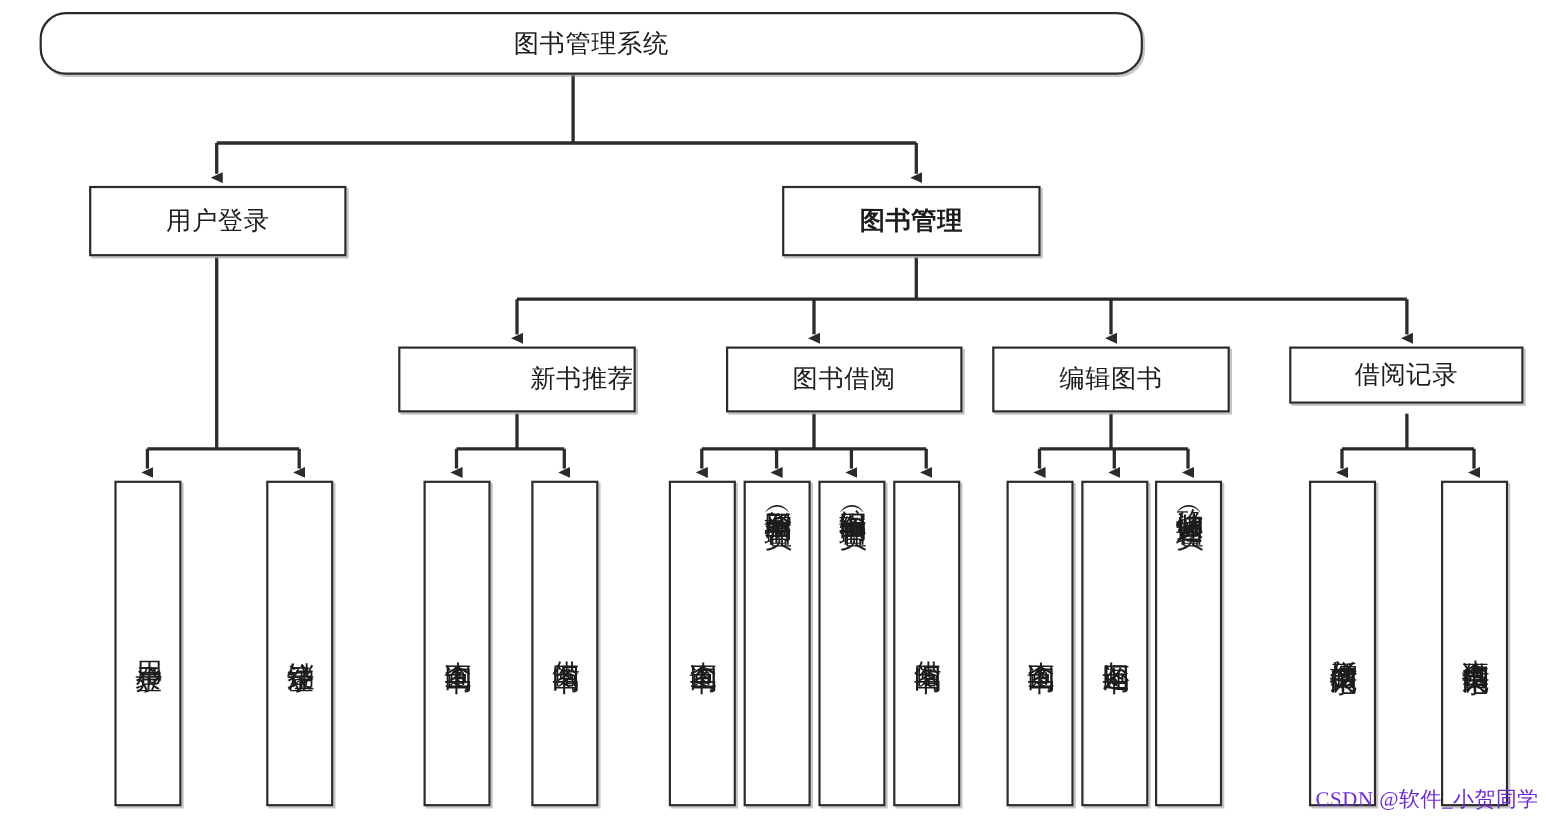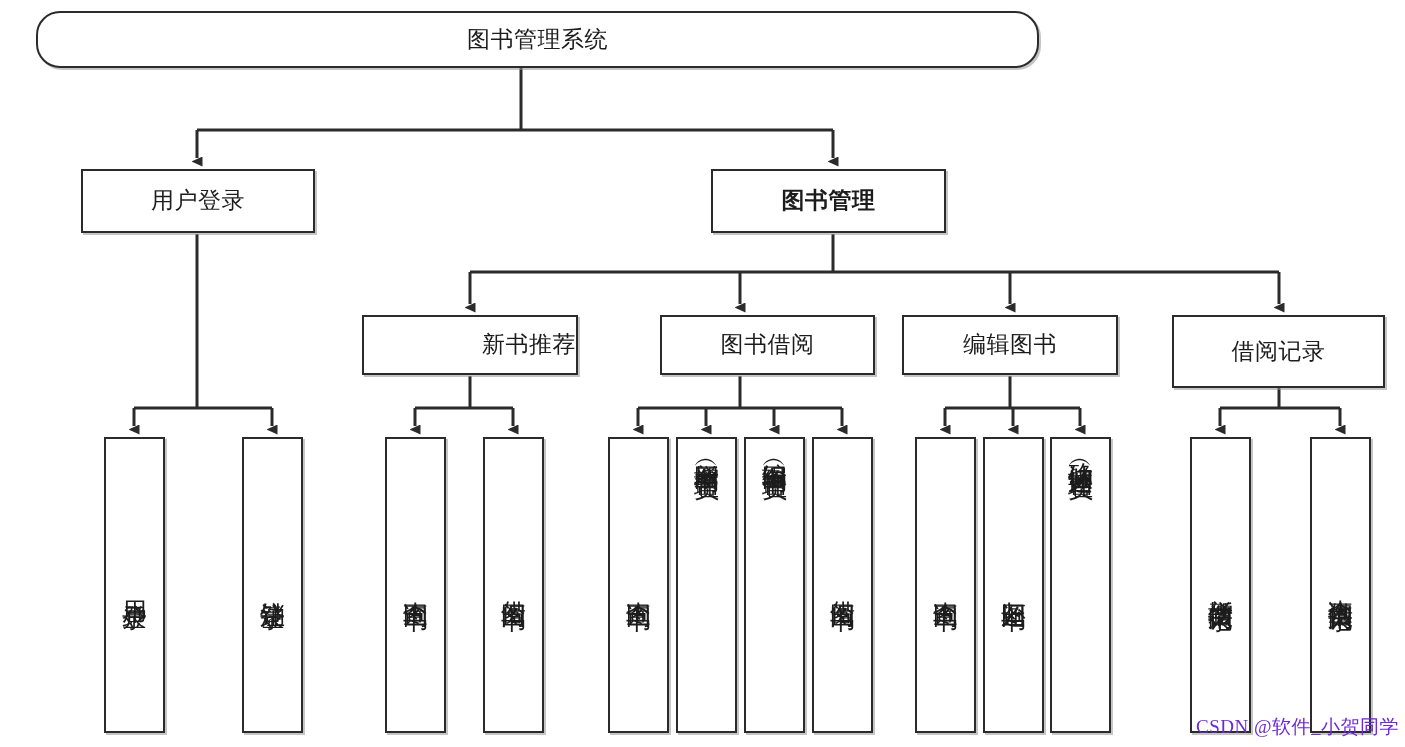--- a/index.html
+++ b/index.html
@@ -146,21 +146,21 @@
   </div>
 
   <div class="node horiz" style="left:633px; top:315px; width:215px; height:60px;margin-left:27px;">
     <span class="lbl">图书借阅</span>
   </div>
 
   <div class="node horiz" style="left:902px; top:315px; width:216px; height:60px;">
     <span class="lbl">编辑图书</span>
   </div>
 
-  <div class="node horiz" style="left:1172px; top:315px; width:213px; height:73px;">
+  <div class="node horiz" style="left:1172px; top:315px; width:213px; height:52px;">
     <span class="lbl">借阅记录</span>
   </div>
 
   <div class="node vert" style="left:104px; top:437px; width:61px; height:296px;">
     <span class="lbl">用户登录</span>
   </div>
 
   <div class="node vert" style="left:242px; top:437px; width:61px; height:296px;">
     <span class="lbl">注销登录</span>
   </div>

